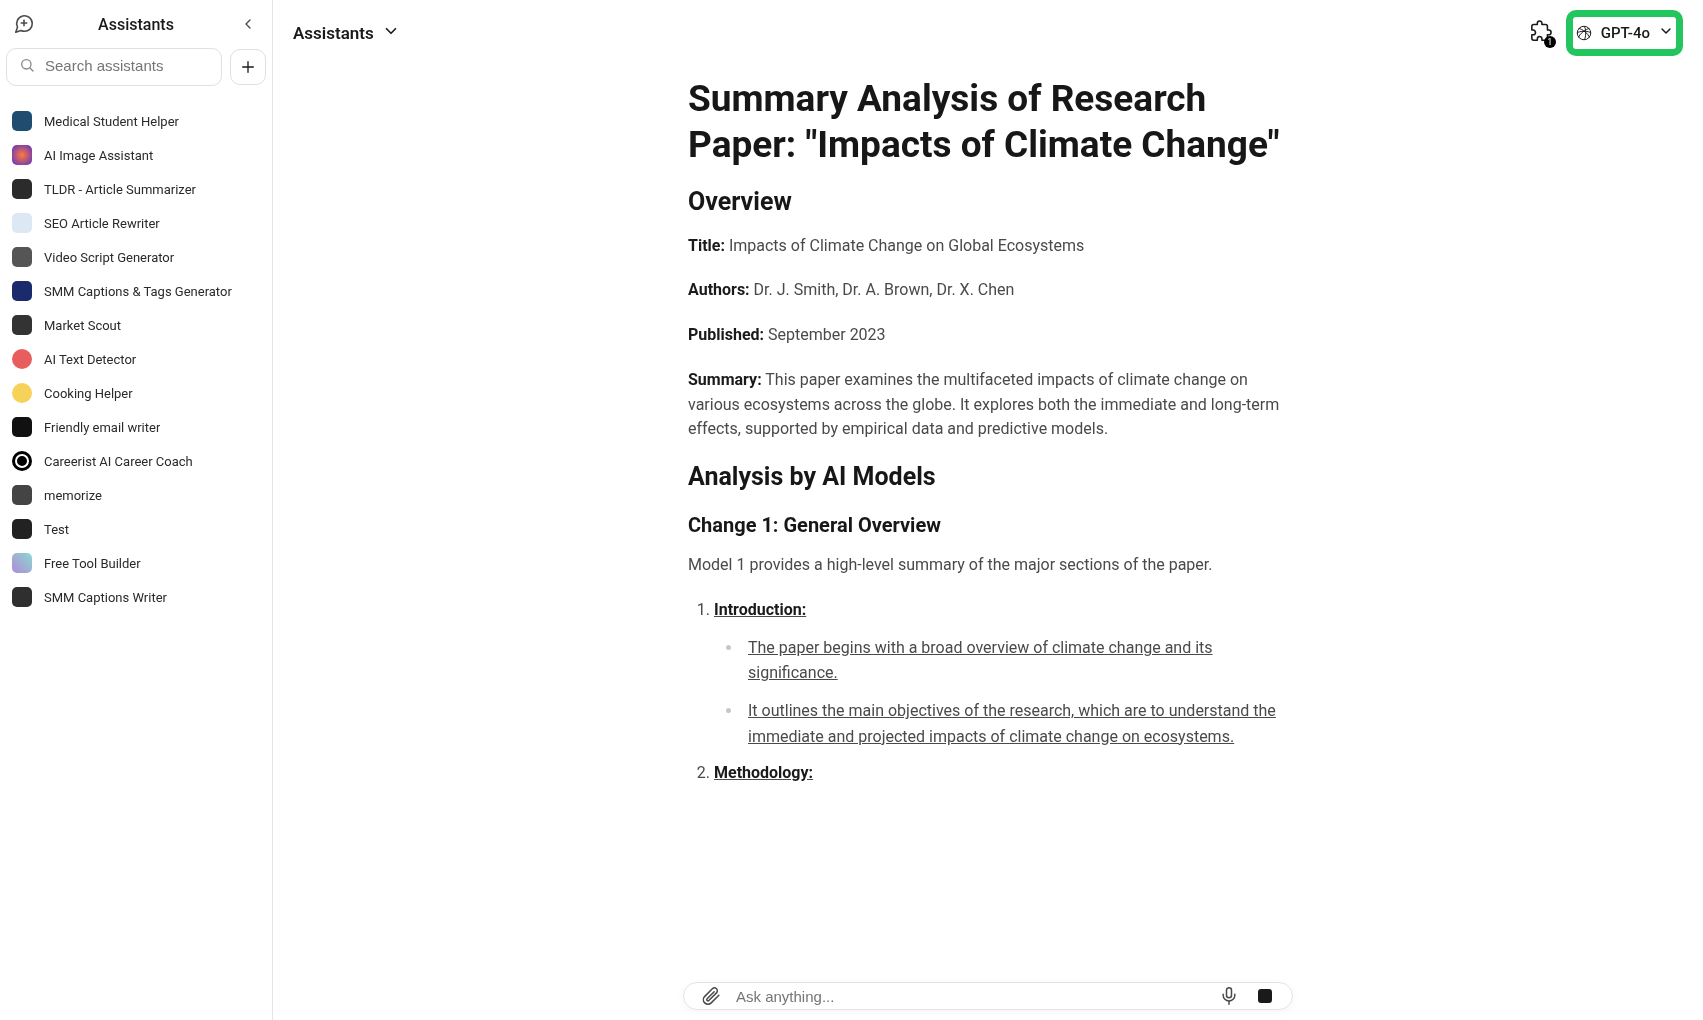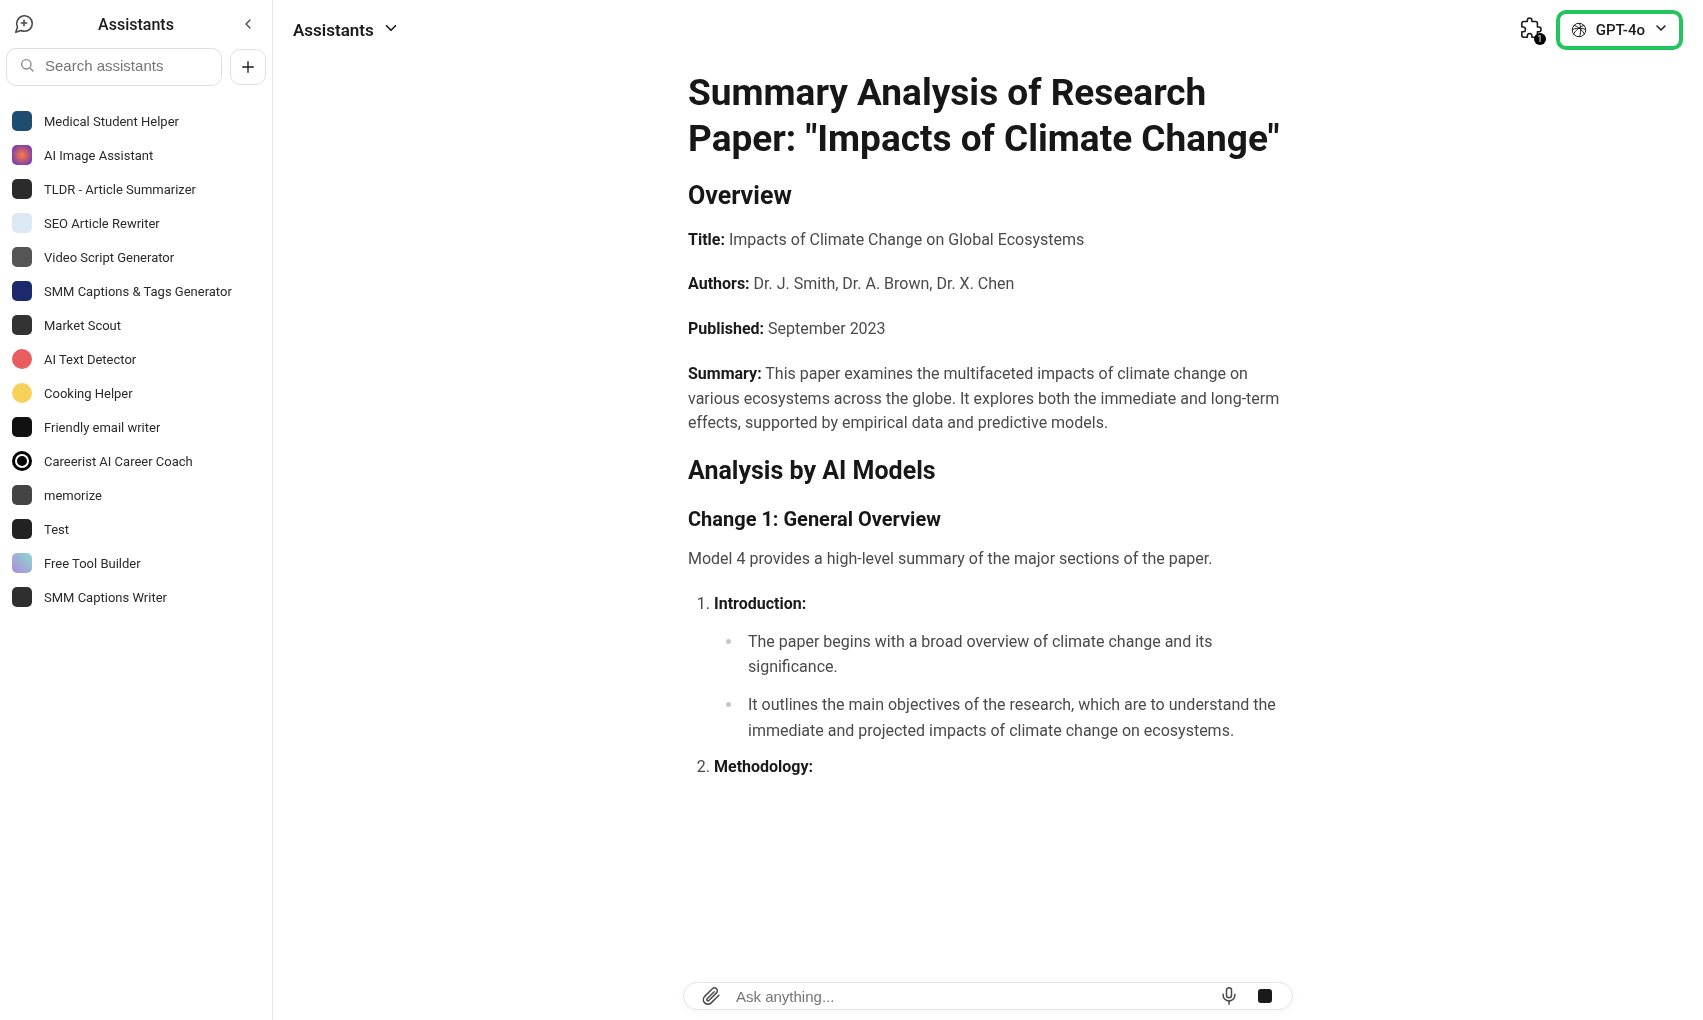--- a/index.html
+++ b/index.html
@@ -153,23 +153,23 @@
   width: 12px;
   height: 12px;
   display: flex;
   align-items: center;
   justify-content: center;
 }
 .model-pill {
   display: flex;
   align-items: center;
   gap: 8px;
-  border: 4px solid #22c55e;
+  border: 7px solid #22c55e;
   border-radius: 10px;
-  padding: 6px 10px;
+  padding: 6px 2px;
   cursor: pointer;
 }
 .model-icon {
   width: 18px;
   height: 18px;
   display: flex;
   align-items: center;
   justify-content: center;
 }
 .model-label {
@@ -212,20 +212,21 @@
   margin-bottom: 20px;
 }
 .content p .label {
   font-weight: 700;
   color: #1a1a1a;
 }
 .content ol {
   list-style: decimal;
   padding-left: 26px;
   color: #4a4a4a;
+  text-decoration: underline;
 }
 .content ol > li {
   font-size: 16px;
   line-height: 1.55;
   margin-bottom: 10px;
 }
 .content ol > li > .li-title {
   font-weight: 700;
   color: #1a1a1a;
 }
@@ -456,21 +457,21 @@
   <div class="content-scroll">
     <div class="content">
       <h1>Summary Analysis of Research Paper: "Impacts of Climate Change"</h1>
       <h2>Overview</h2>
       <p><span class="label">Title:</span><span> Impacts of Climate Change on Global Ecosystems</span></p>
       <p><span class="label">Authors:</span><span> Dr. J. Smith, Dr. A. Brown, Dr. X. Chen</span></p>
       <p><span class="label">Published:</span><span> September 2023</span></p>
       <p><span class="label">Summary:</span><span> This paper examines the multifaceted impacts of climate change on various ecosystems across the globe. It explores both the immediate and long-term effects, supported by empirical data and predictive models.</span></p>
       <h2>Analysis by AI Models</h2>
       <h3>Change 1: General Overview</h3>
-      <p>Model 4 provides a high-level summary of the major sections of the paper.</p>
+      <p>Model 1 provides a high-level summary of the major sections of the paper.</p>
       <ol>
         <li>
           <span class="li-title">Introduction:</span>
           <ul>
             <li>The paper begins with a broad overview of climate change and its significance.</li>
             <li>It outlines the main objectives of the research, which are to understand the immediate and projected impacts of climate change on ecosystems.</li>
           </ul>
         </li>
         <li>
           <span class="li-title">Methodology:</span>

